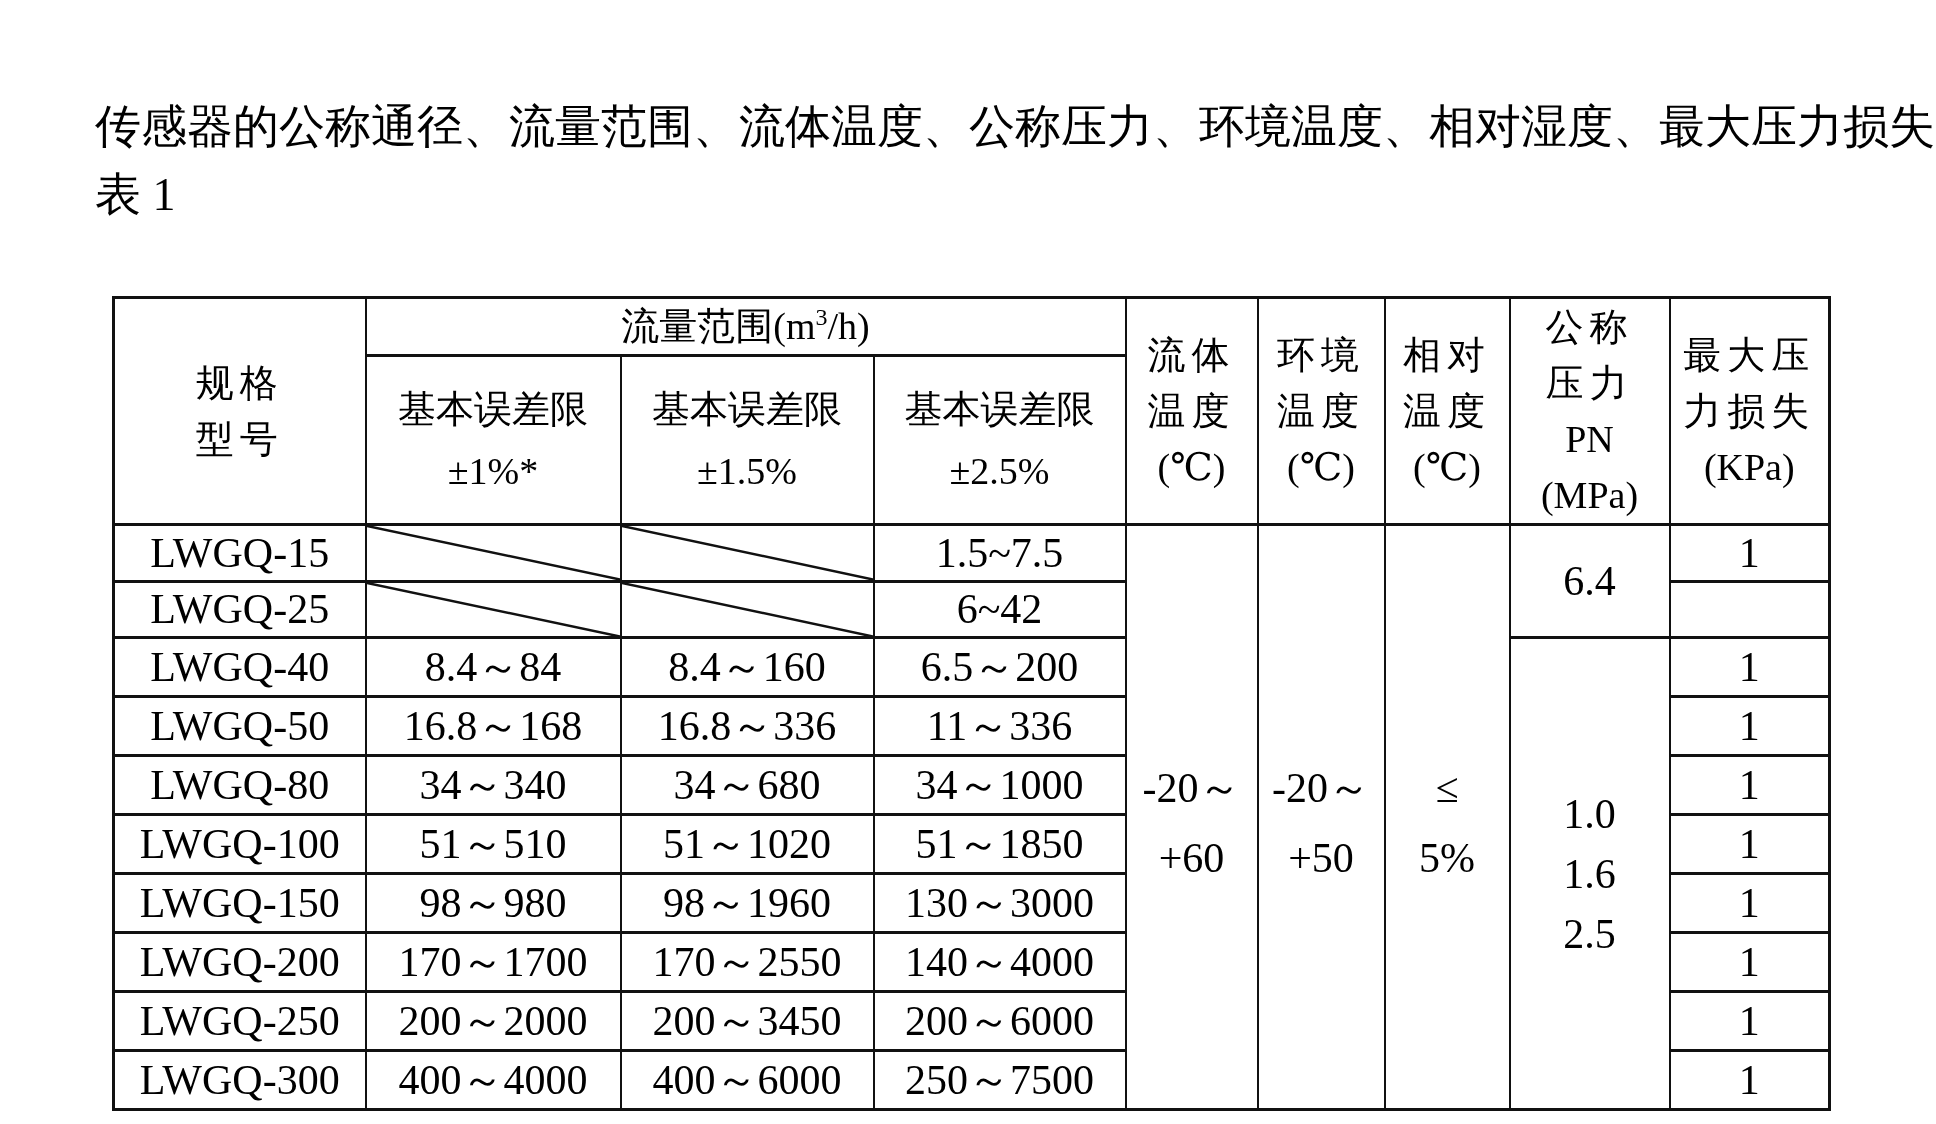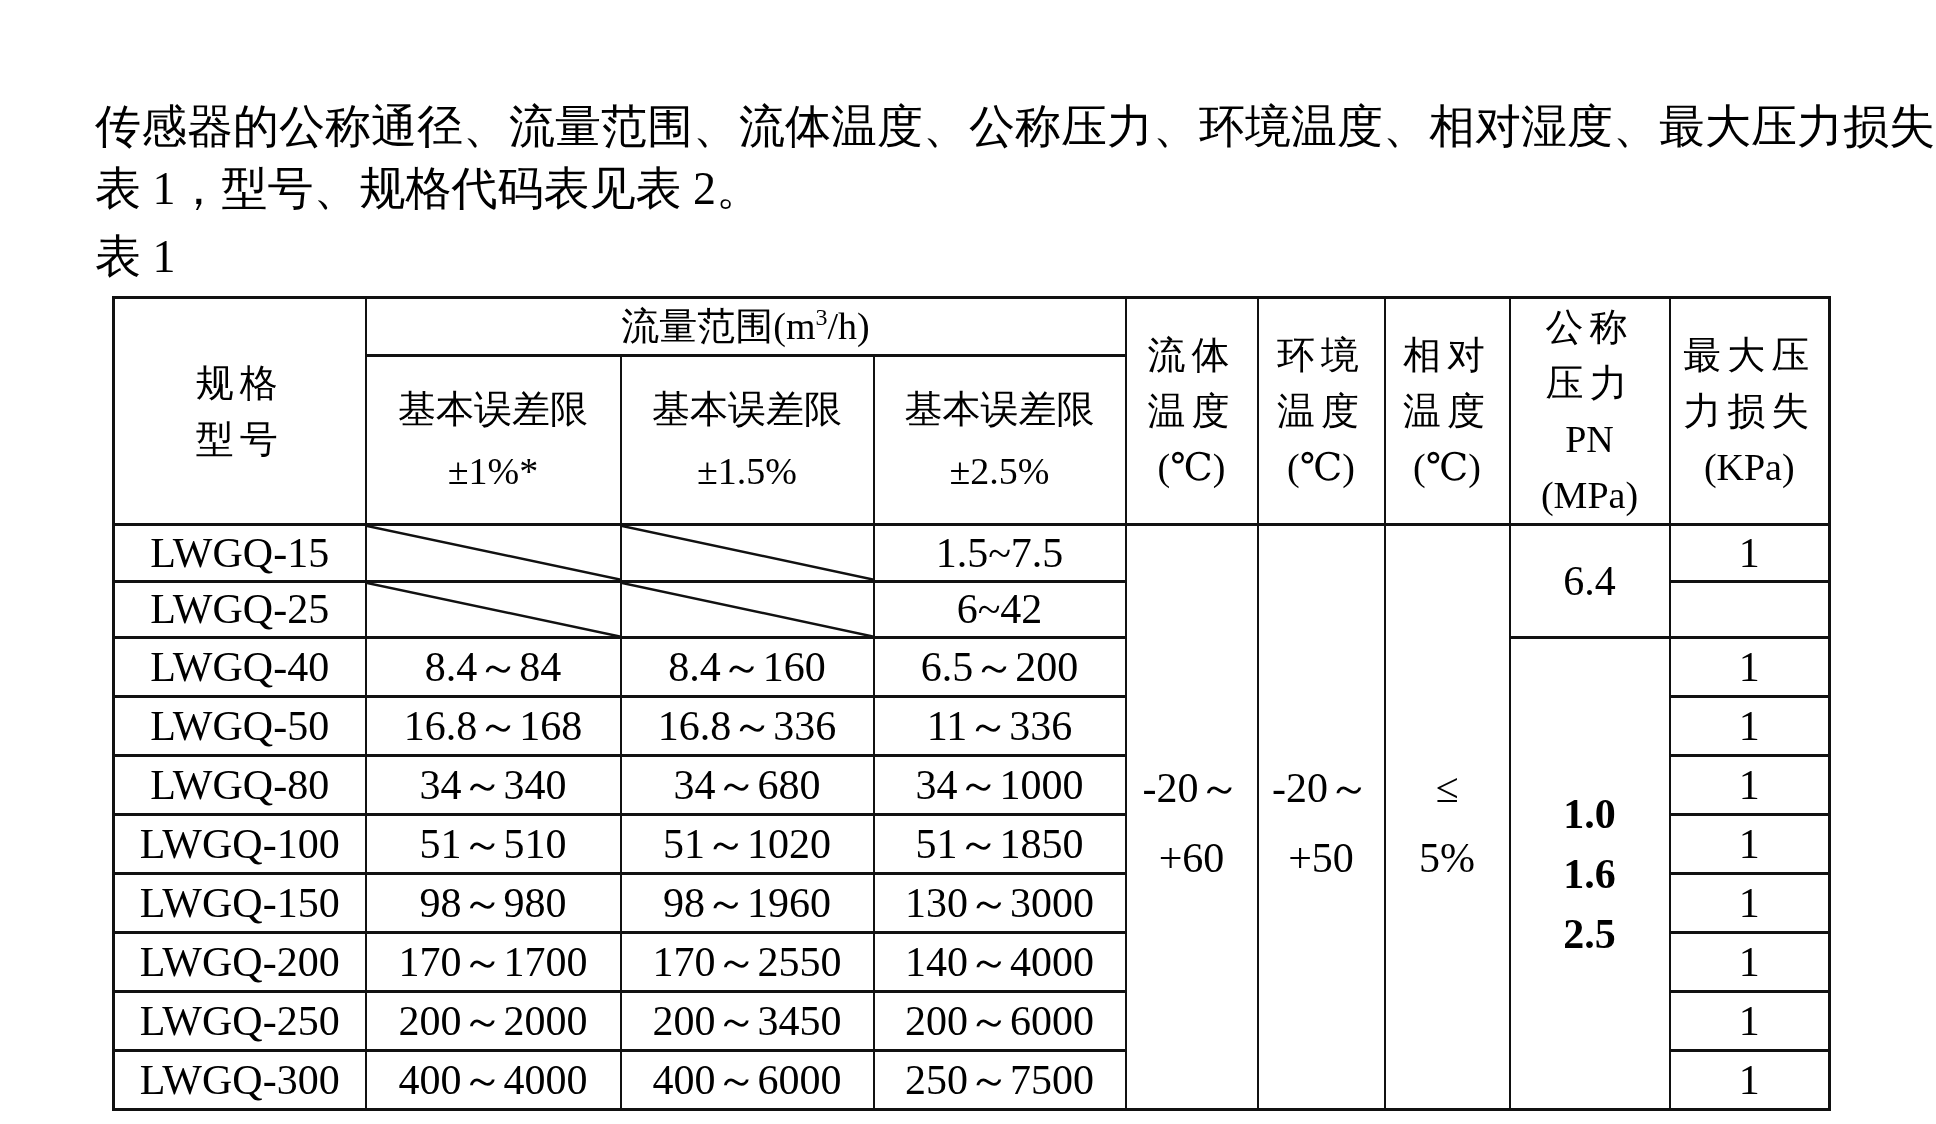--- a/index.html
+++ b/index.html
@@ -54,38 +54,37 @@
   tbody tr { height: 56.5px; }
 
   .hdr { font-size: 38px; }
   .stack span { display: block; line-height: 56px; letter-spacing: 6px; }
   .stack span.nolsp { letter-spacing: 0; }
   .errhdr span { display: block; line-height: 62px; }
   .flowhdr { font-size: 38px; }
   .flowhdr sup { font-size: 24px; }
 
   .twoline span { display: block; line-height: 58px; margin-top: 12px; }
-  .threeline span { display: block; line-height: 60px; font-weight: bold; }
+  .threeline span { display: block; line-height: 60px; }
 
   td.diag { position: relative; }
   td.diag svg {
     position: absolute;
     left: 0; top: 0;
     width: 100%; height: 100%;
     display: block;
   }
 </style>
 </head>
 <body>
 
 <div class="page">
 
   <div class="intro">
     <span class="line">传感器的公称通径、流量范围、流体温度、公称压力、环境温度、相对湿度、最大压力损失见</span>
-    <span class="line">表 1，型号、规格代码表见表 2。</span>
     <span class="line caption">表 1</span>
   </div>
 
   <table class="spec">
     <colgroup>
       <col style="width:252px">
         <col style="width:255px">
         <col style="width:253px">
         <col style="width:252px">
       <col style="width:132px">

